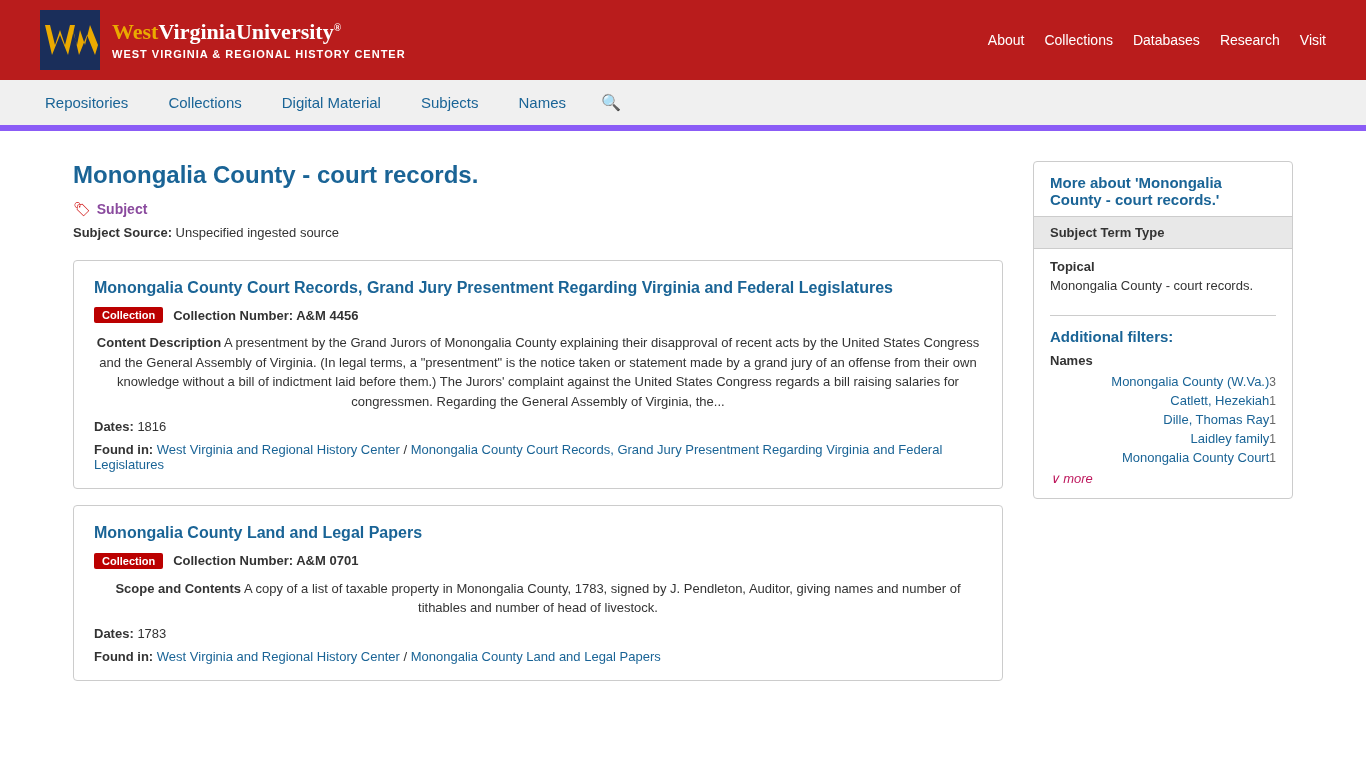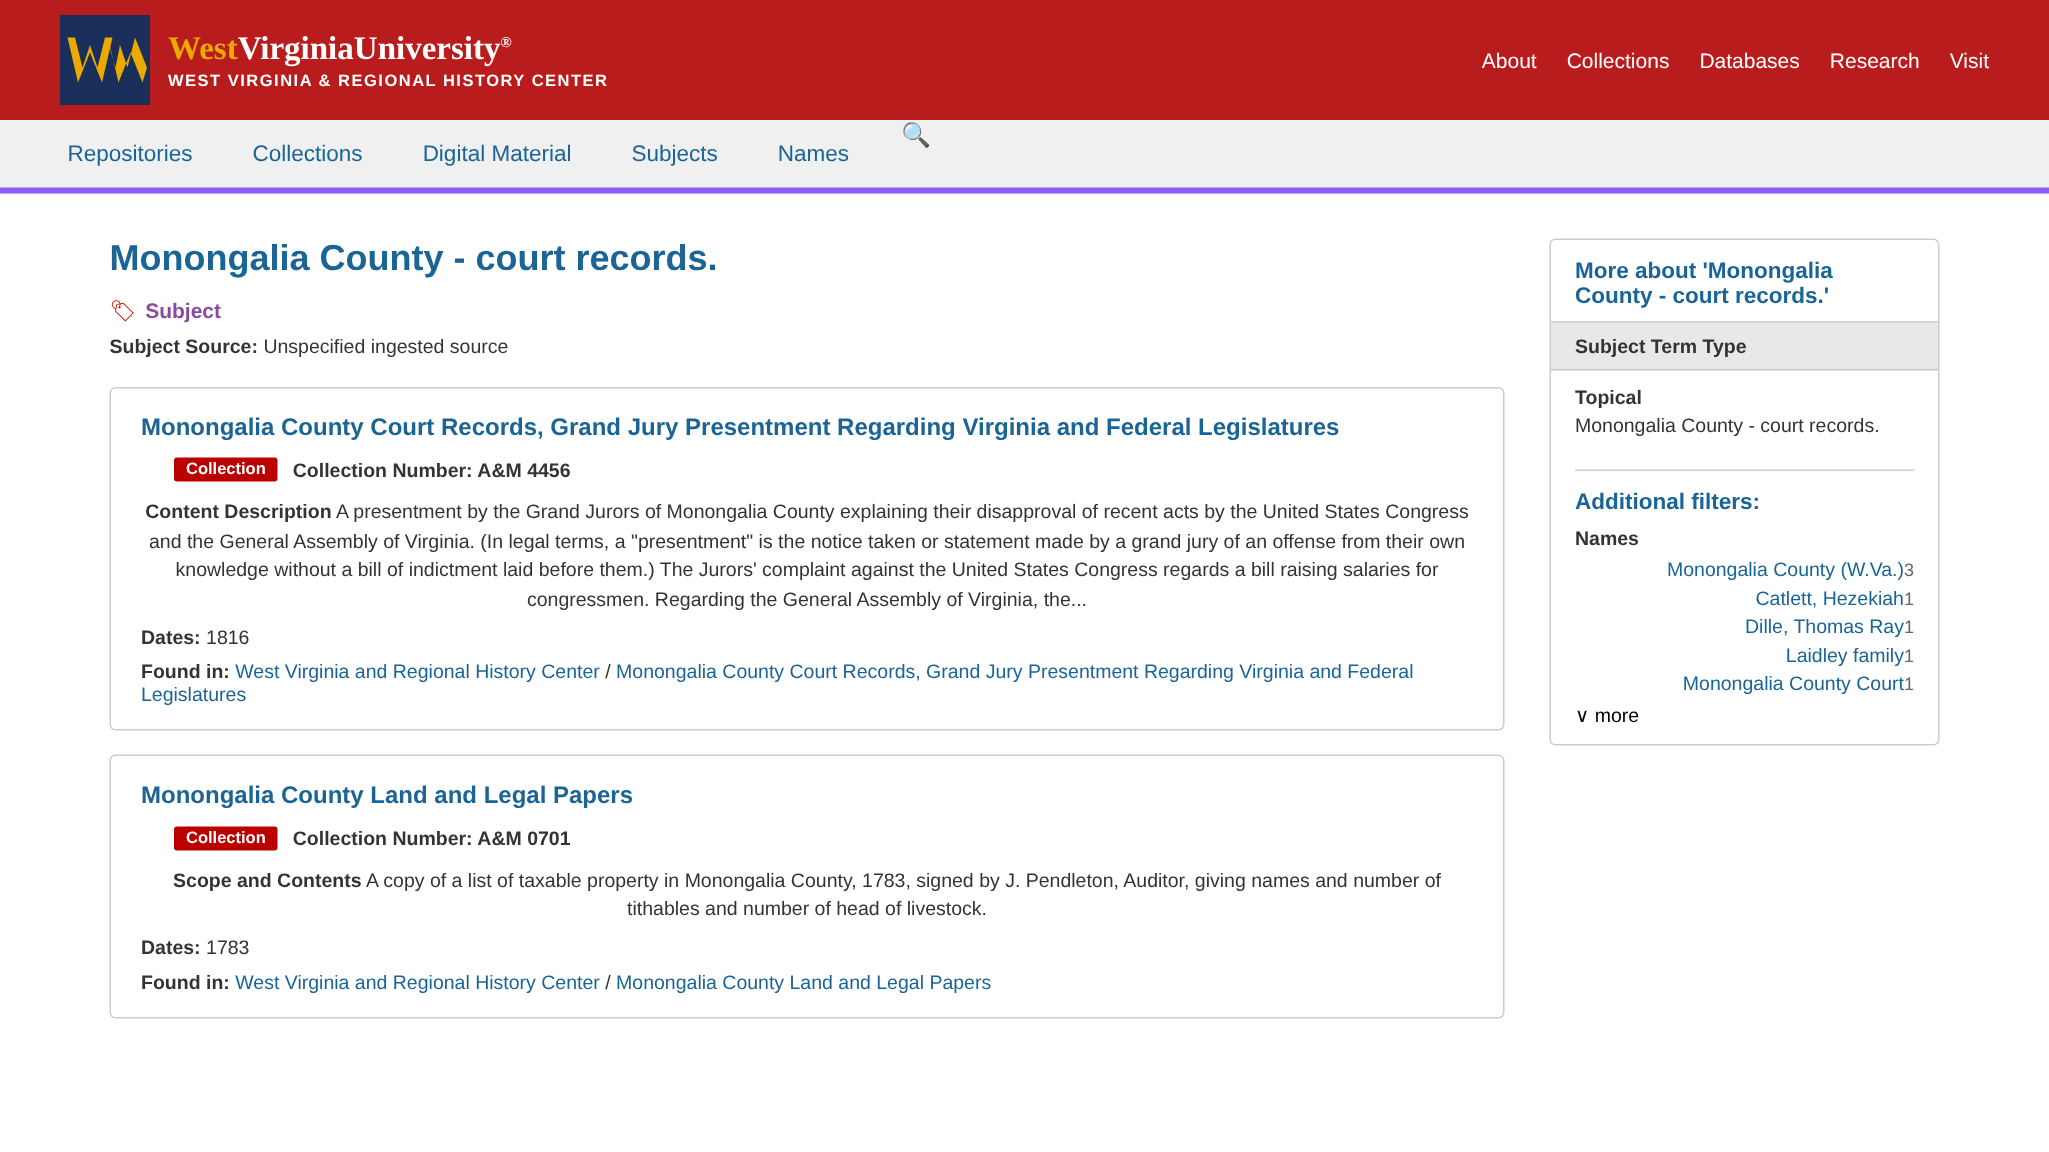--- a/index.html
+++ b/index.html
@@ -31,23 +31,24 @@
     .top-nav a {
       color: #fff;
       text-decoration: none;
       font-size: 14px;
       font-weight: 500;
     }
 
     
     .secondary-nav {
       background-color: #f0f0f0;
-      border-bottom: 4px solid #8b5cf6;
+      border-bottom: 6px solid #8b5cf6;
       padding: 0 40px;
       display: flex;
+      align-items: center;
       gap: 30px;
     }
     .secondary-nav a {
       color: #1a6496;
       text-decoration: none;
       font-size: 15px;
       padding: 14px 5px;
       display: inline-block;
     }
     .search-icon-nav {
@@ -114,21 +115,20 @@
       text-decoration: none;
       display: block;
       margin-bottom: 8px;
       line-height: 1.4;
     }
     .collection-meta {
       display: flex;
       align-items: center;
       gap: 10px;
       margin-bottom: 10px;
-      margin-left: 22px;
     }
     .collection-badge {
       background-color: #b00;
       color: #fff;
       font-size: 11px;
       font-weight: bold;
       padding: 2px 8px;
       border-radius: 2px;
     }
     .collection-number {
@@ -215,25 +215,26 @@
     .filter-link {
       color: #1a6496;
       text-decoration: none;
       font-size: 13px;
     }
     .filter-count {
       font-size: 12px;
       color: #666;
     }
     .more-link {
-      color: #000000;
+      color: #be185d;
       text-decoration: none;
       font-size: 13px;
       display: block;
       margin-top: 6px;
+      font-style: italic;
     }
 
     
     .wvu-text-logo {
       display: flex;
       flex-direction: column;
     }
   </style>
 </head>
 <body>

